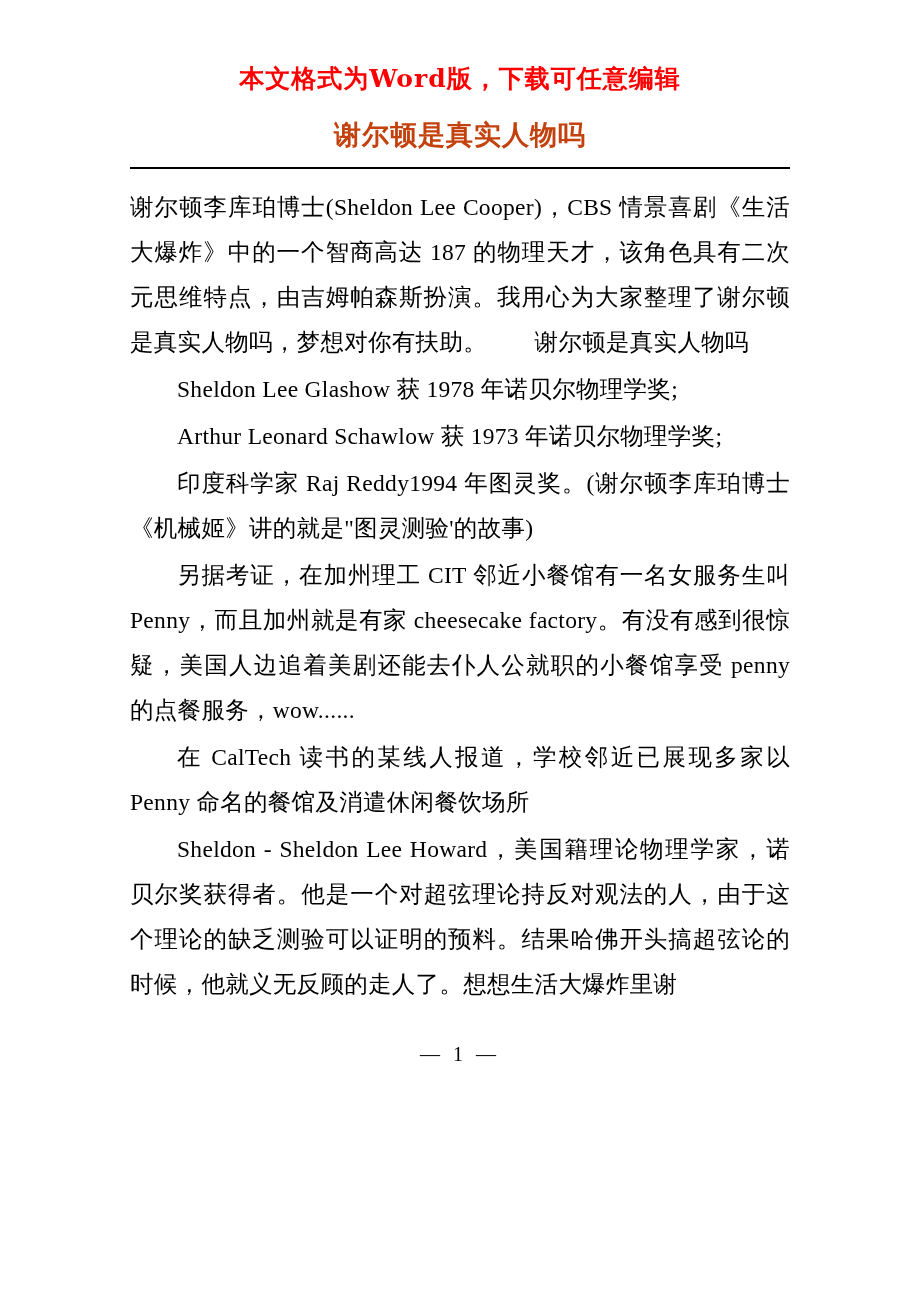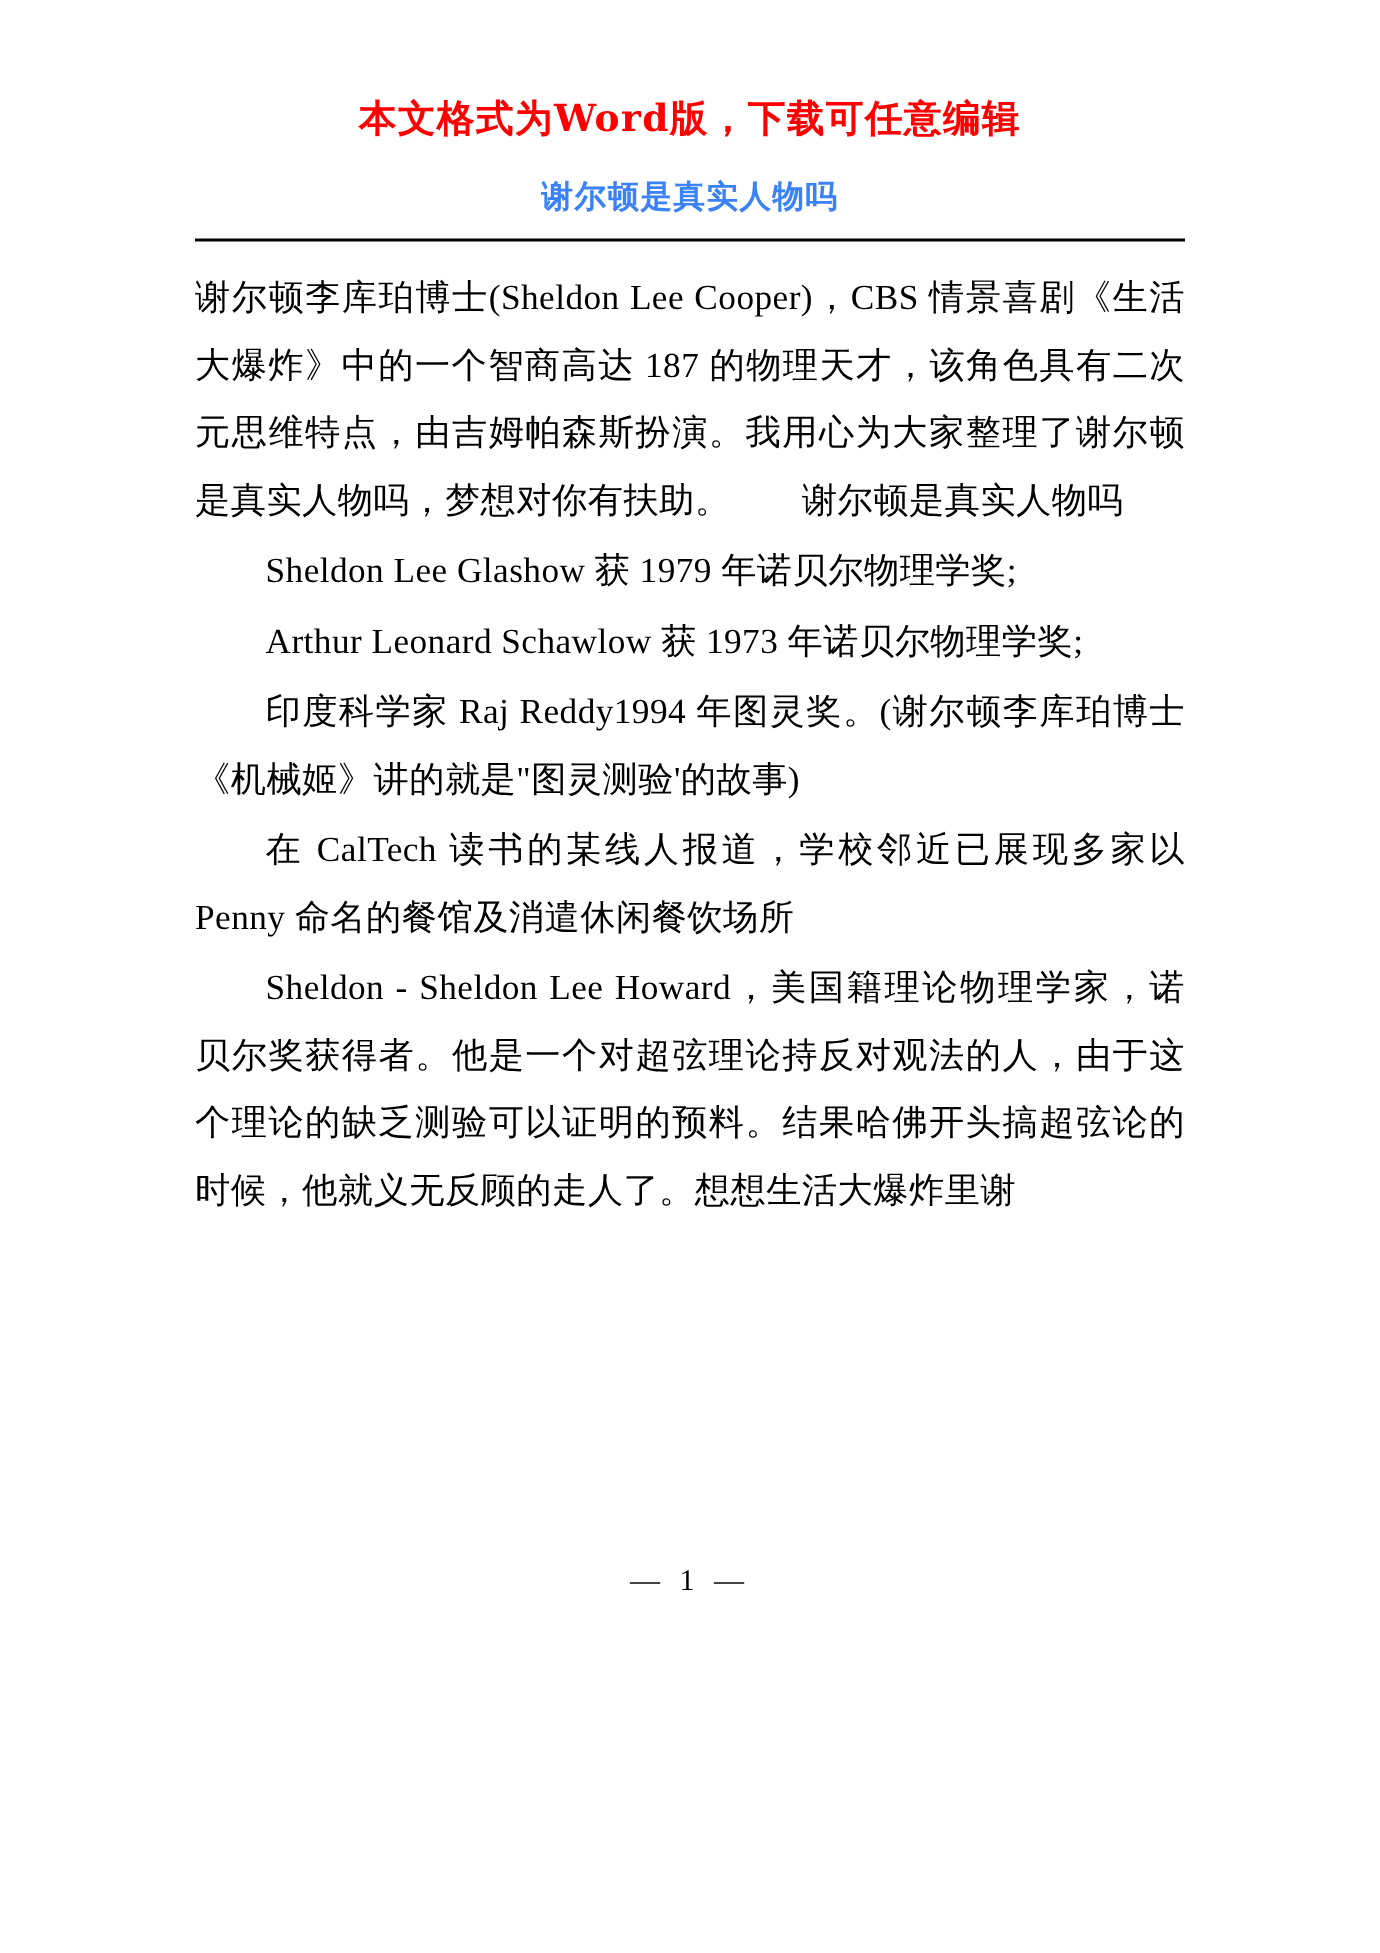--- a/index.html
+++ b/index.html
@@ -26,22 +26,22 @@
     text-align: center;
     color: #ff0000;
     font-weight: bold;
     font-size: 25px;
     letter-spacing: 1px;
     padding-top: 62px;
     font-family: "DejaVu Serif", "Liberation Serif", serif;
   }
   .doc-title {
     text-align: center;
-    color: #3b82f6;
-    font-size: 21px;
+    color: #c2410c;
+    font-size: 27px;
     font-weight: bold;
     margin-top: 22px;
     letter-spacing: 1px;
     font-family: "DejaVu Serif", "Liberation Serif", serif;
   }
   .rule {
     border-top: 2px solid #000000;
     margin: 14px 0 0 0;
   }
   .body-text {
@@ -75,22 +75,23 @@
 <div class="page">
 
   <div class="banner">本文格式为Word版，下载可任意编辑</div>
 
   <div class="doc-title">谢尔顿是真实人物吗</div>
 
   <div class="rule"></div>
 
   <div class="body-text">
     <p class="para">谢尔顿李库珀博士(Sheldon Lee Cooper)，CBS 情景喜剧《生活大爆炸》中的一个智商高达 187 的物理天才，该角色具有二次元思维特点，由吉姆帕森斯扮演。我用心为大家整理了谢尔顿是真实人物吗，梦想对你有扶助。　　谢尔顿是真实人物吗</p>
-    <p class="para indent">Sheldon Lee Glashow 获 1979 年诺贝尔物理学奖;</p>
+    <p class="para indent">Sheldon Lee Glashow 获 1978 年诺贝尔物理学奖;</p>
     <p class="para indent">Arthur Leonard Schawlow 获 1973 年诺贝尔物理学奖;</p>
     <p class="para indent">印度科学家 Raj Reddy1994 年图灵奖。(谢尔顿李库珀博士《机械姬》讲的就是"图灵测验'的故事)</p>
+    <p class="para indent">另据考证，在加州理工 CIT 邻近小餐馆有一名女服务生叫 Penny，而且加州就是有家 cheesecake factory。有没有感到很惊疑，美国人边追着美剧还能去仆人公就职的小餐馆享受 penny 的点餐服务，wow......</p>
     <p class="para indent">在 CalTech 读书的某线人报道，学校邻近已展现多家以 Penny 命名的餐馆及消遣休闲餐饮场所</p>
     <p class="para indent">Sheldon - Sheldon Lee Howard，美国籍理论物理学家，诺贝尔奖获得者。他是一个对超弦理论持反对观法的人，由于这个理论的缺乏测验可以证明的预料。结果哈佛开头搞超弦论的时候，他就义无反顾的走人了。想想生活大爆炸里谢</p>
   </div>
 
   <div class="footer">— 1 —</div>
 
 </div>
 
 </body></html>

